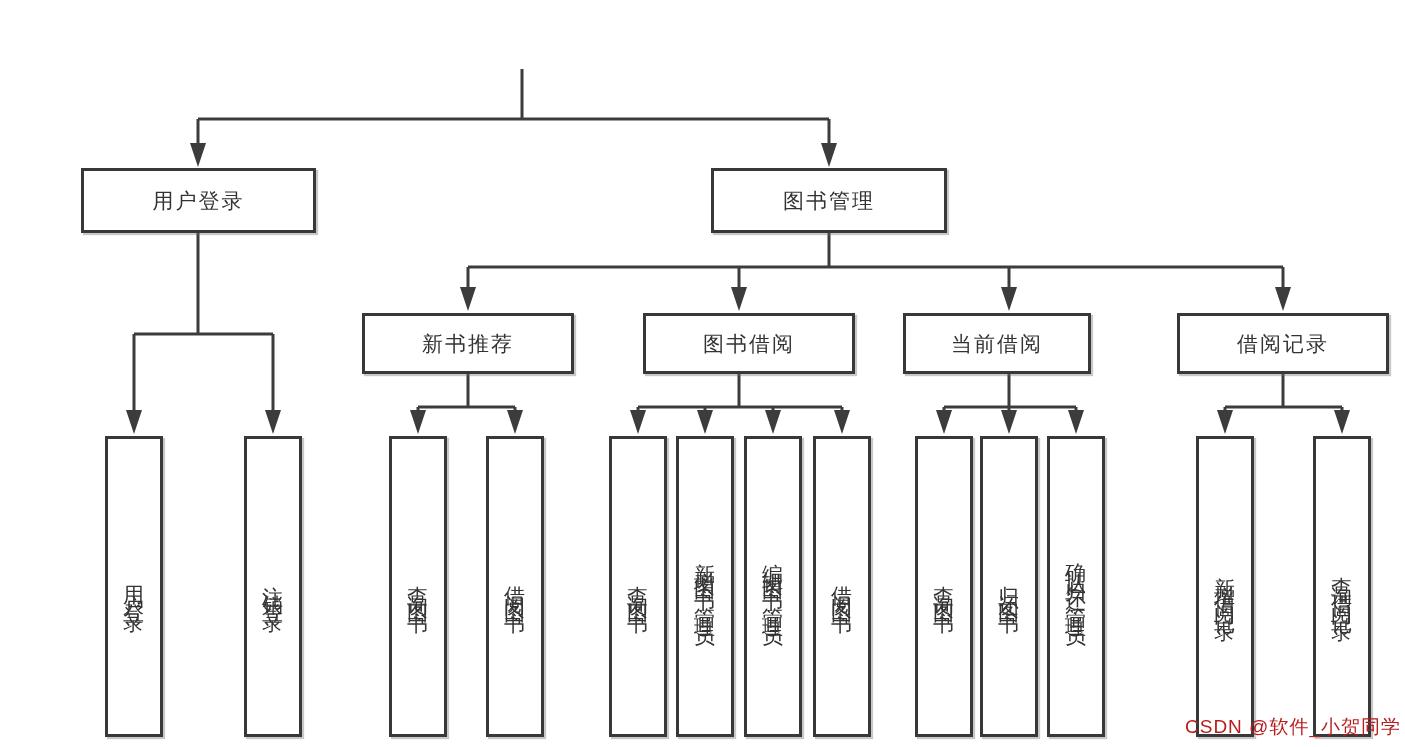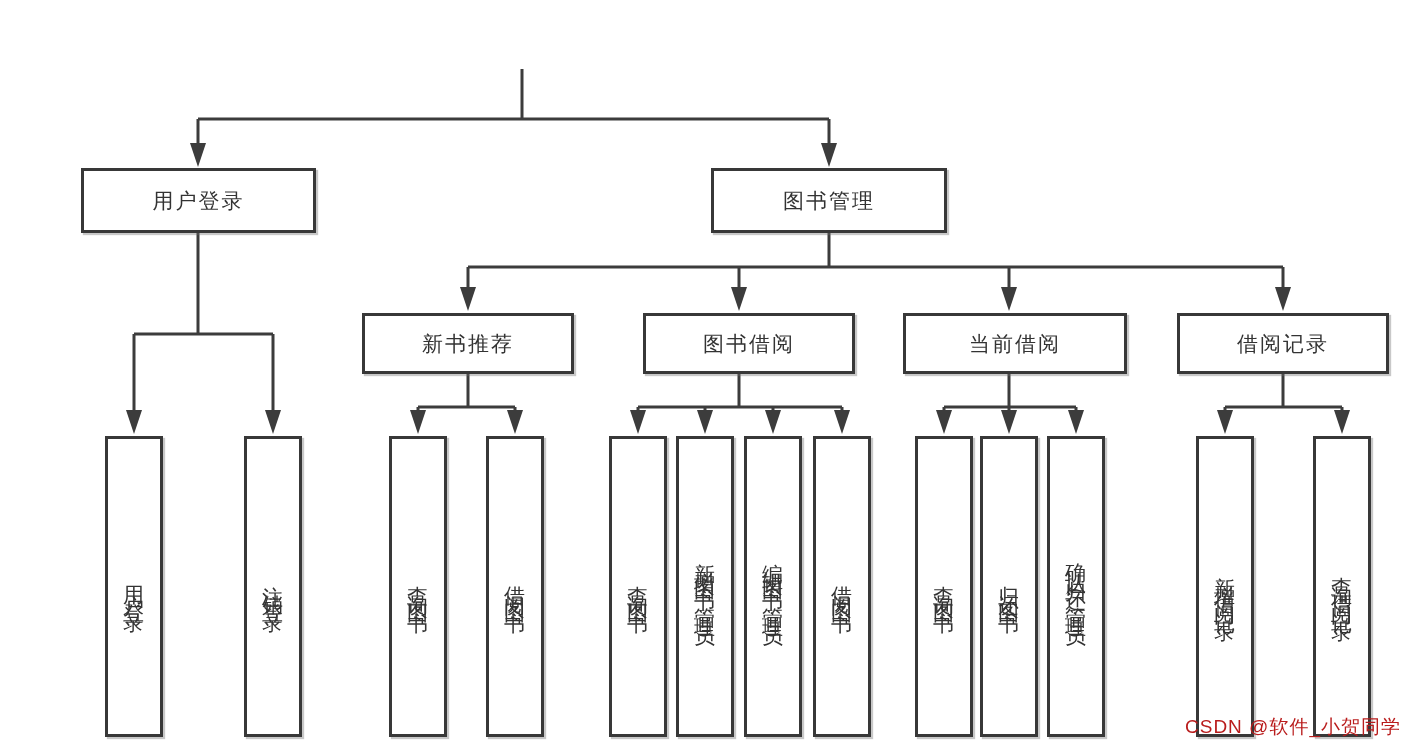--- a/index.html
+++ b/index.html
@@ -105,21 +105,21 @@
   <div class="node" style="left:711px; top:168px; width:236px; height:65px;text-align:right;">
     <span>图书管理</span>
   </div>
 
   <div class="node" style="left:362px; top:313px; width:212px; height:61px;text-align:right;">
     <span>新书推荐</span>
   </div>
   <div class="node" style="left:633px; top:313px; width:212px; height:61px;margin-left:10px;">
     <span>图书借阅</span>
   </div>
-  <div class="node" style="left:903px; top:313px; width:224px; height:61px;">
+  <div class="node" style="left:903px; top:313px; width:188px; height:61px;">
     <span>当前借阅</span>
   </div>
   <div class="node" style="left:1177px; top:313px; width:212px; height:61px;">
     <span>借阅记录</span>
   </div>
 
   <div class="node leaf" style="left:105px; top:436px; width:58px; height:301px;">
     <span class="v-text">用户登录</span>
   </div>
   <div class="node leaf" style="left:244px; top:436px; width:58px; height:301px;">

